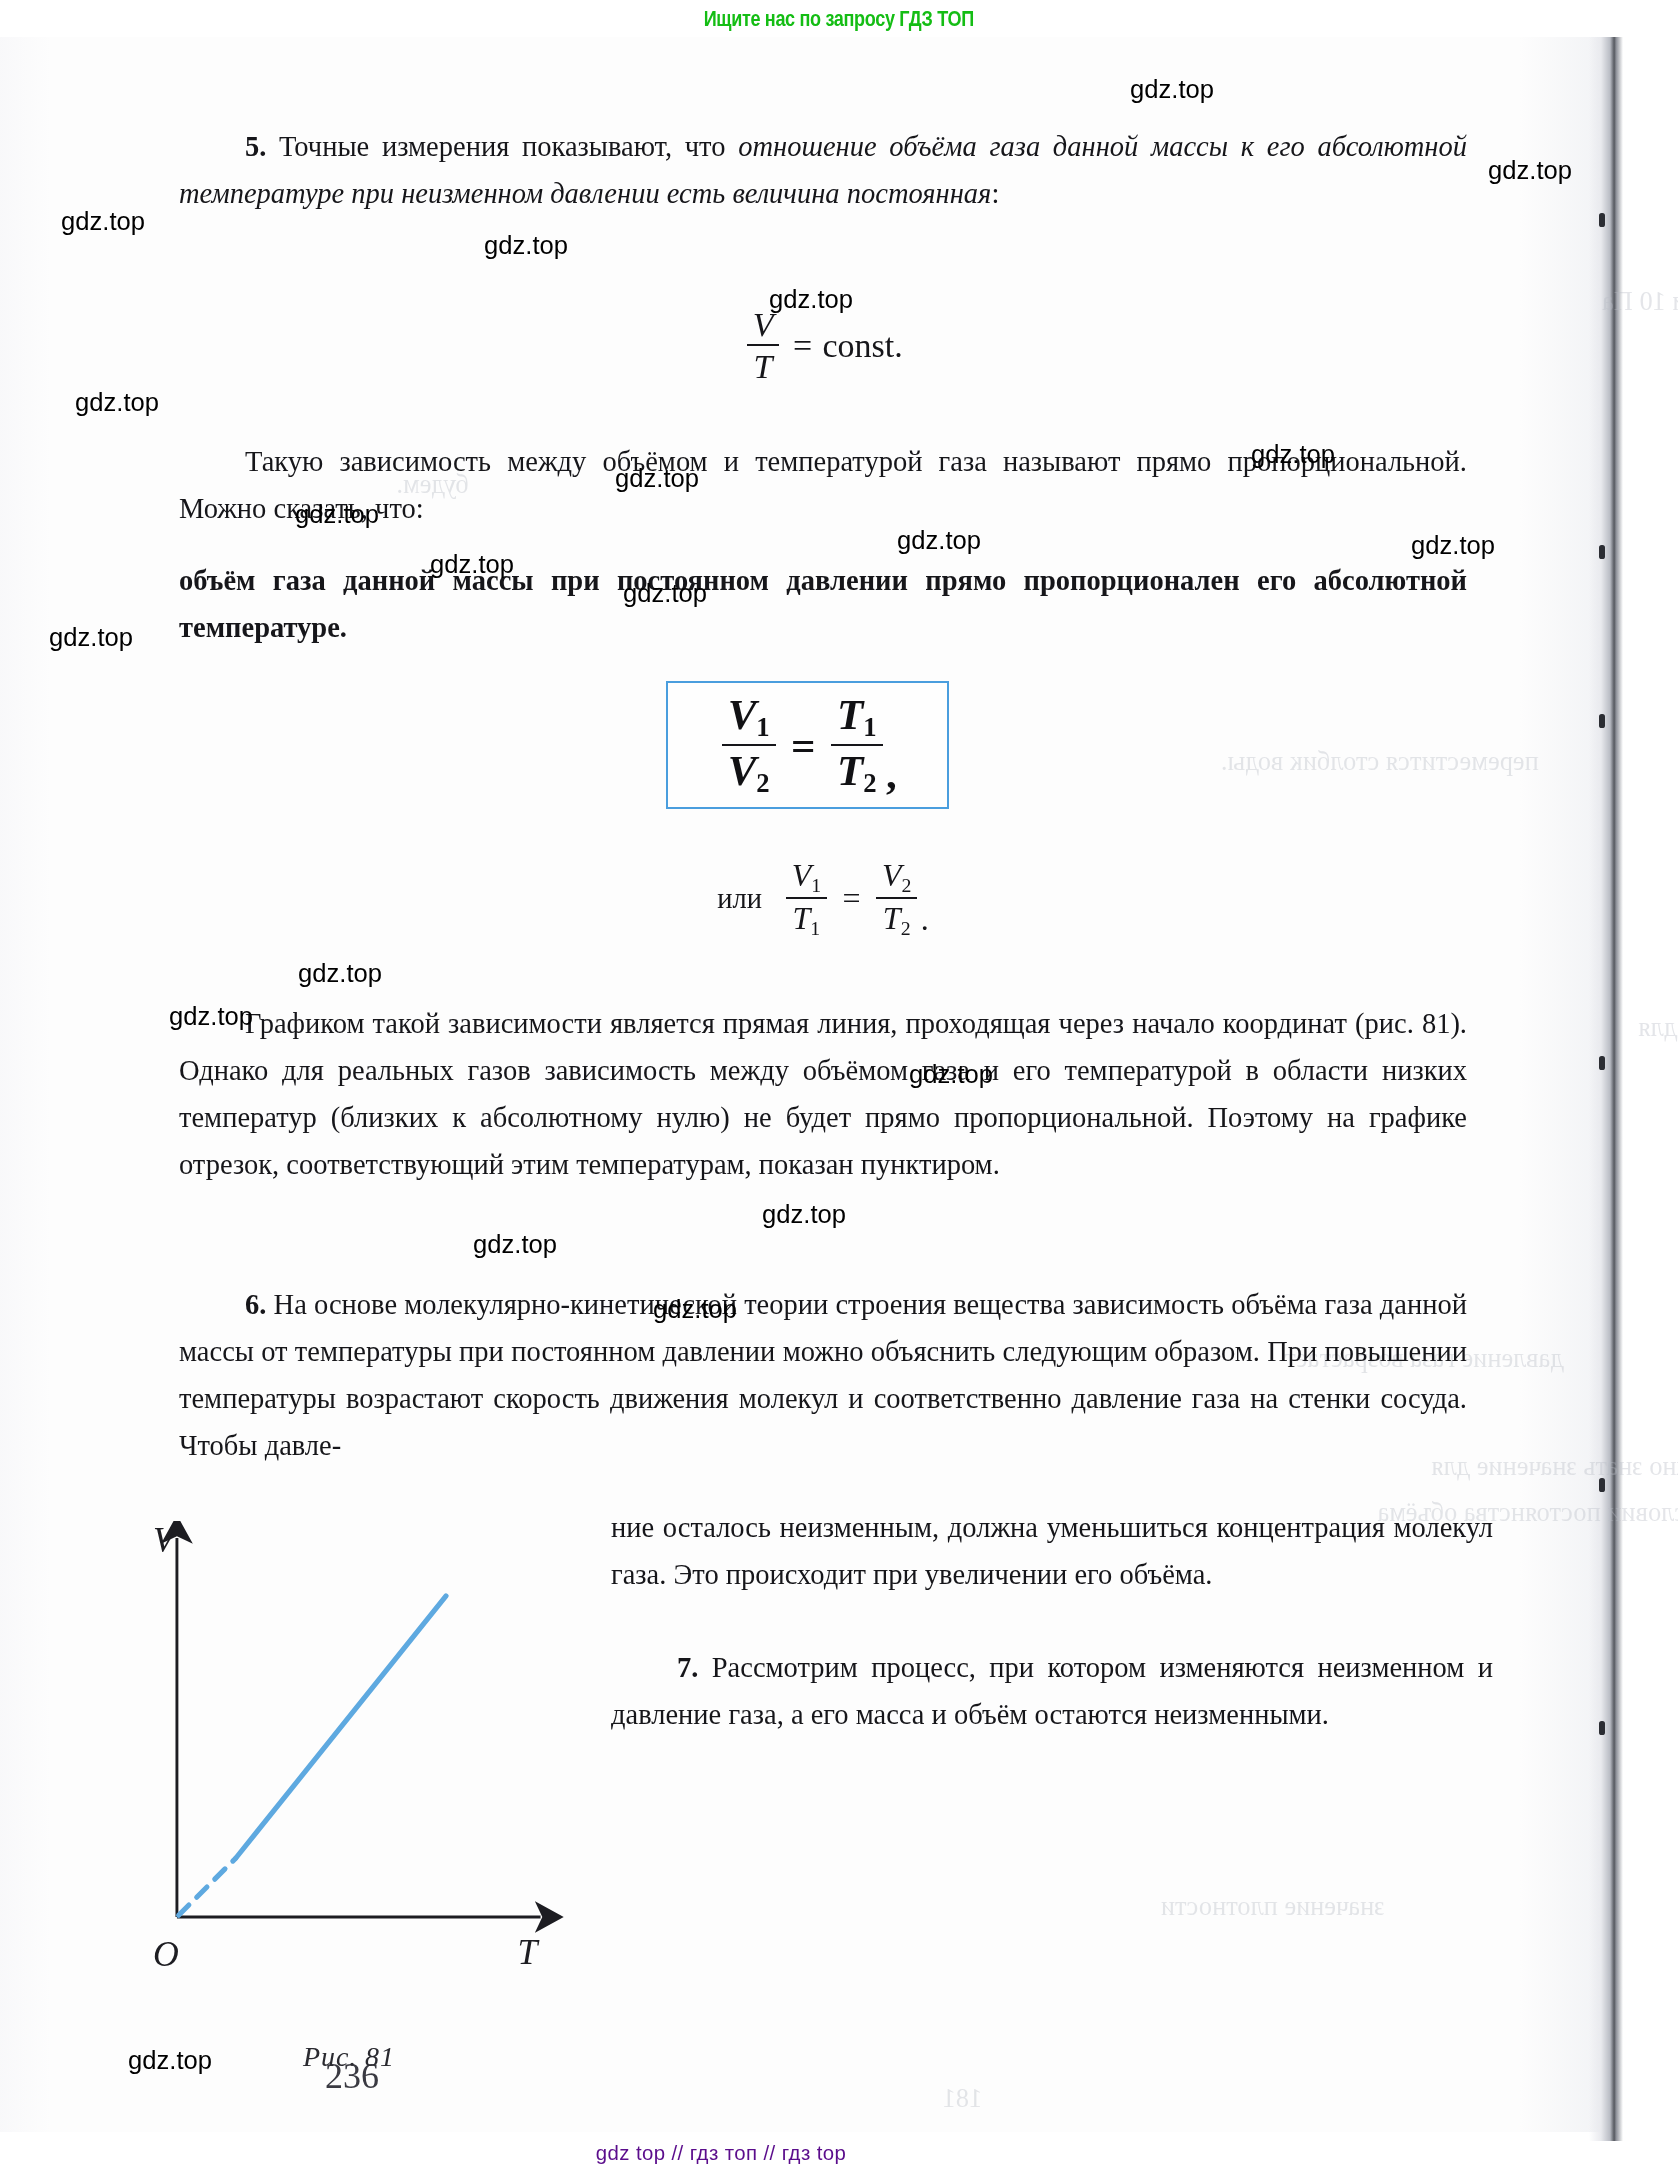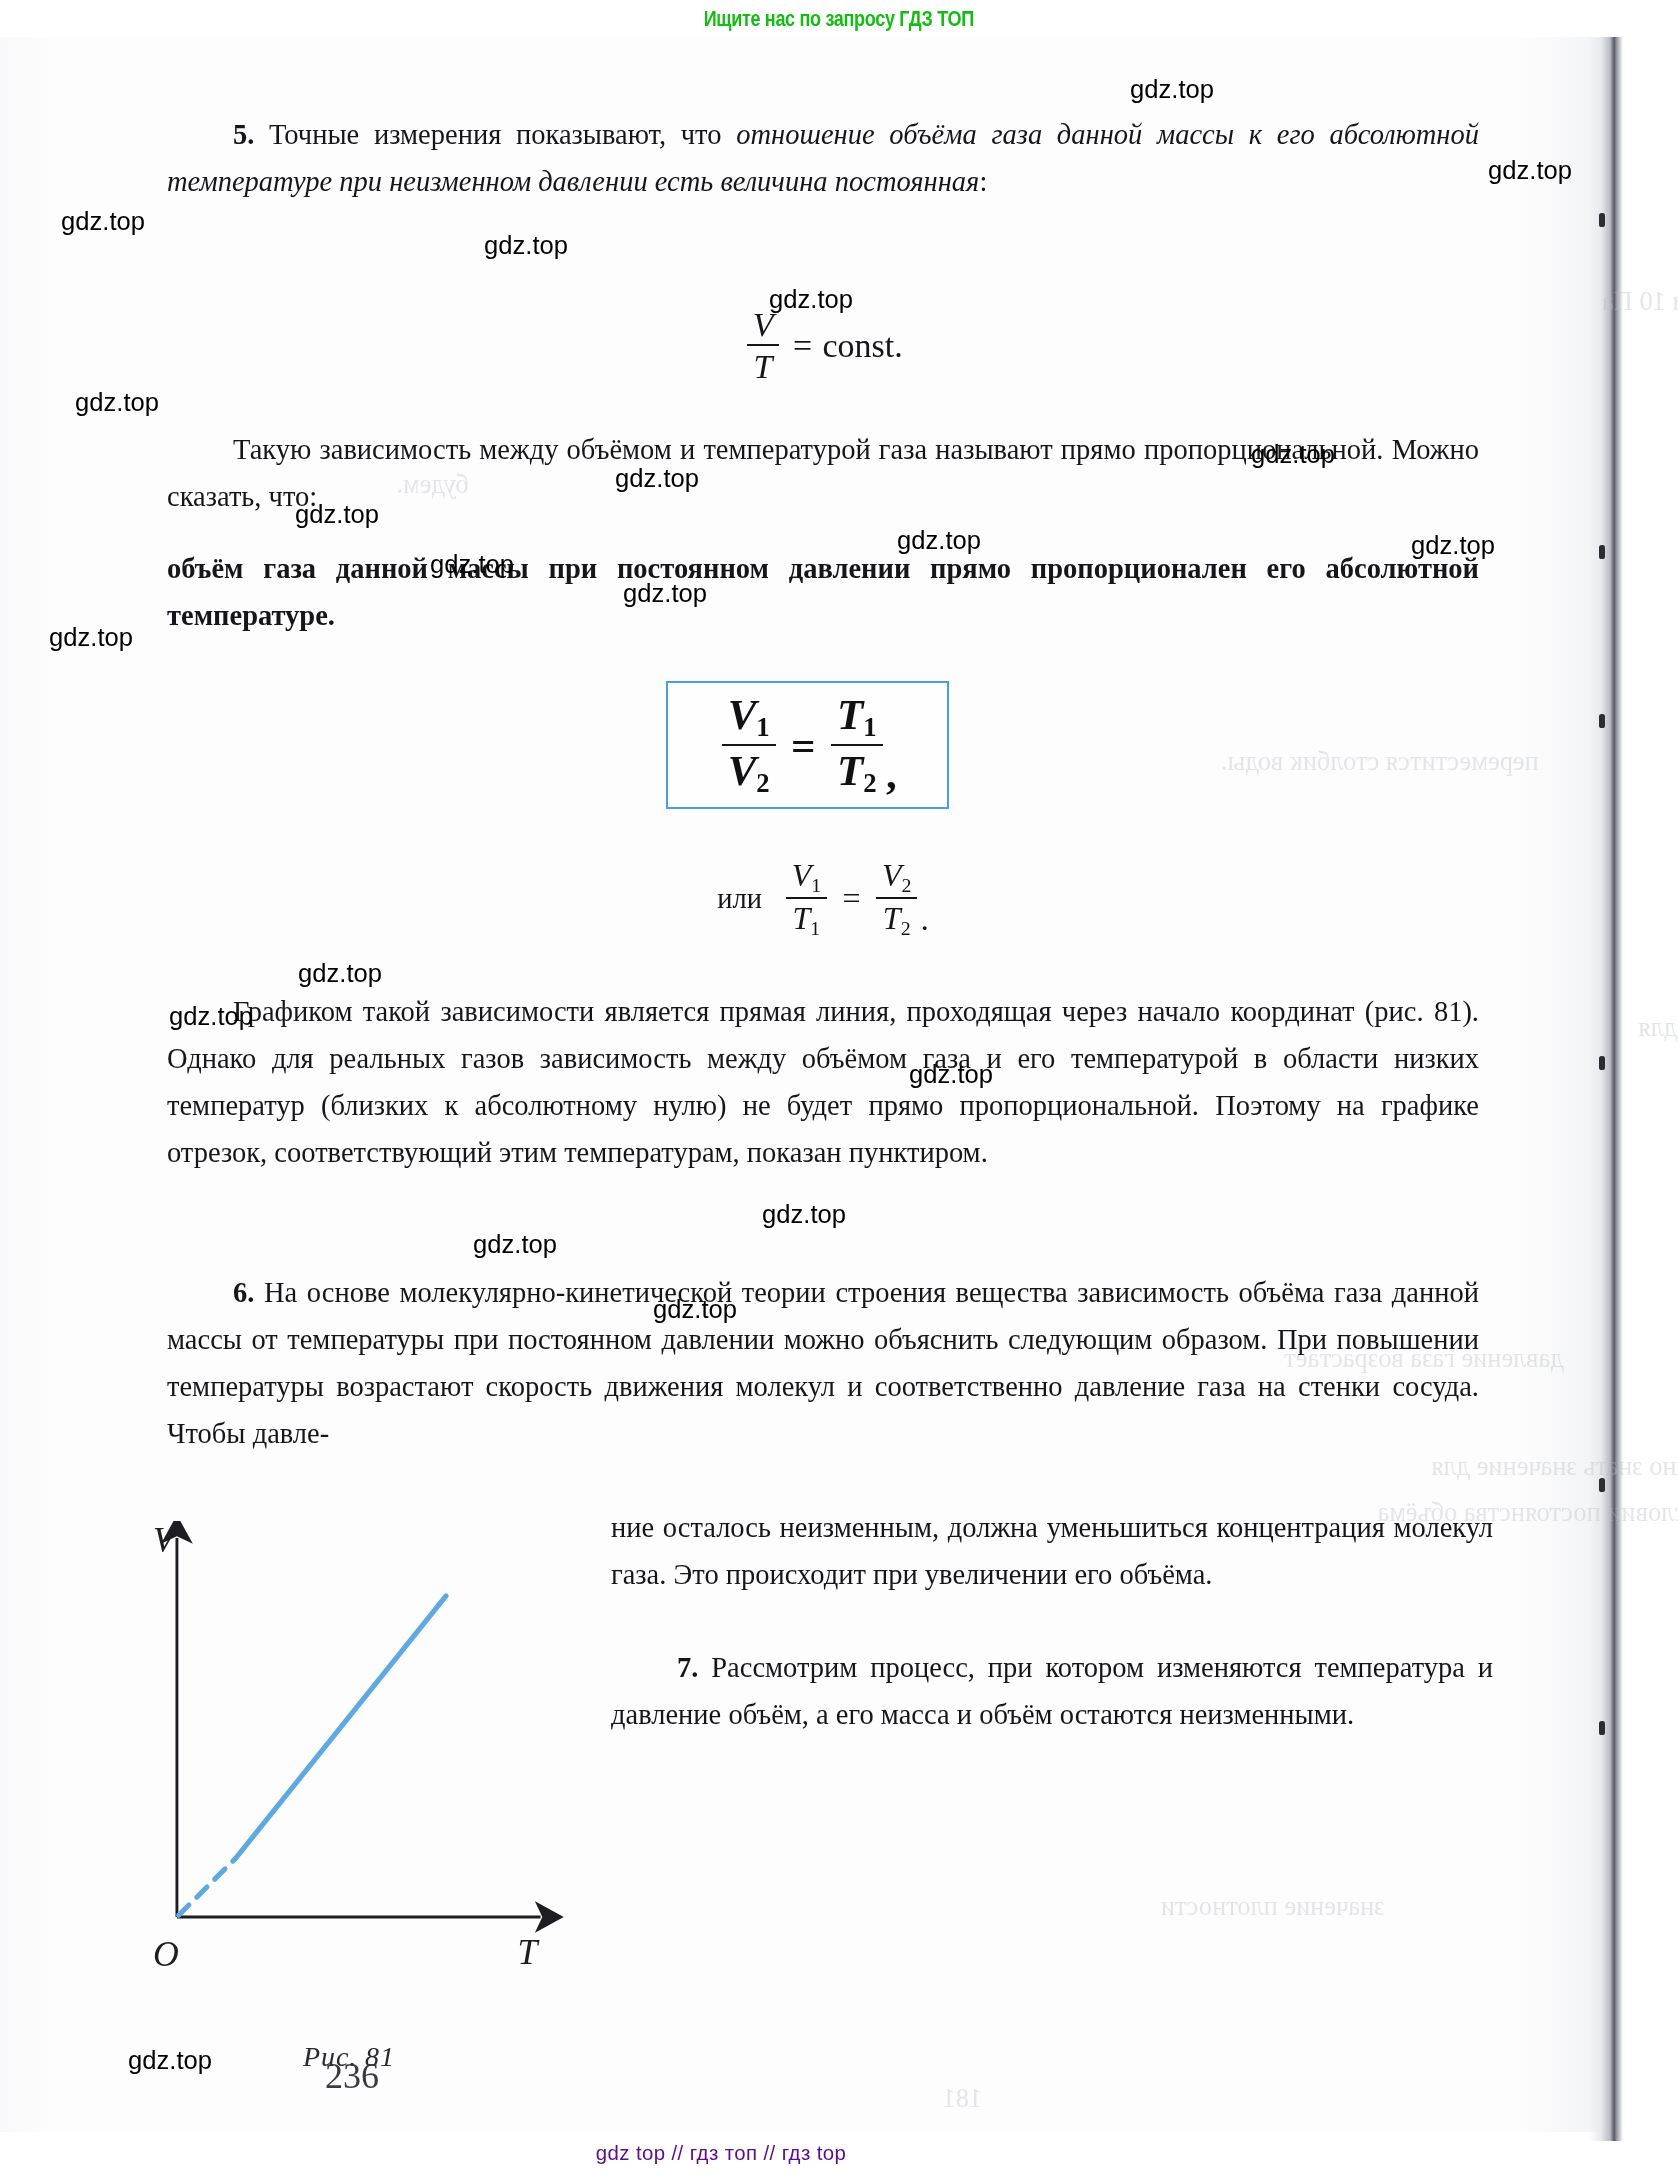--- a/index.html
+++ b/index.html
@@ -95,21 +95,21 @@
   .col {
     position: absolute;
     left: 167px;
     width: 1312px;
     color: #16161a;
     font-size: 28.5px;
     line-height: 47px;
     text-align: justify;
     text-justify: inter-word;
   }
-  .col p { margin: 0; }
+  .col p { margin: 12px; }
   .indent { text-indent: 66px; }
   .it { font-style: italic; font-family: "Liberation Serif", serif; }
   .bold { font-weight: 700; }
   .num { font-weight: 700; }
 
   
   .frac {
     display: inline-flex;
     flex-direction: column;
     align-items: center;
@@ -368,21 +368,21 @@
     </svg>
     <div class="fig-caption">Рис. 81</div>
   </div>
 
   <div class="col-right" style="top:1504px;">
     <p>ние осталось неизменным, должна уменьшиться концентрация молекул газа. Это происходит при увеличении его объёма.</p>
   </div>
 
   <div class="col-right" style="top:1644px;">
     <p class="indent">
-      <span class="num">7.</span><span> Рассмотрим процесс, при котором изменяются температура и давление объём, а его масса и объём остаются неизменными.</span>
+      <span class="num">7.</span><span> Рассмотрим процесс, при котором изменяются неизменном и давление газа, а его масса и объём остаются неизменными.</span>
     </p>
   </div>
 
 
   <div class="page-number">236</div>
 
   <div id="watermark-layer">
       <div class="wm" style="left: 1130px; top: 75px; font-size: 25.6px;">gdz.top</div>
       <div class="wm" style="left: 1488px; top: 156px; font-size: 25.6px;">gdz.top</div>
       <div class="wm" style="left: 61px; top: 207px; font-size: 25.6px;">gdz.top</div>

